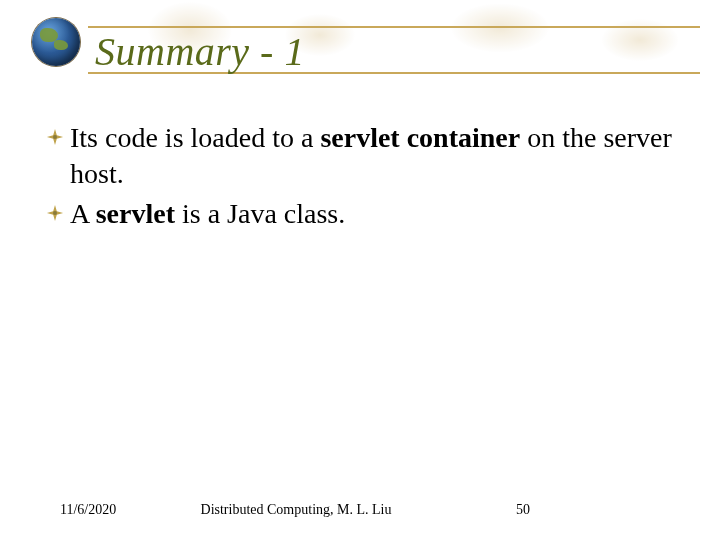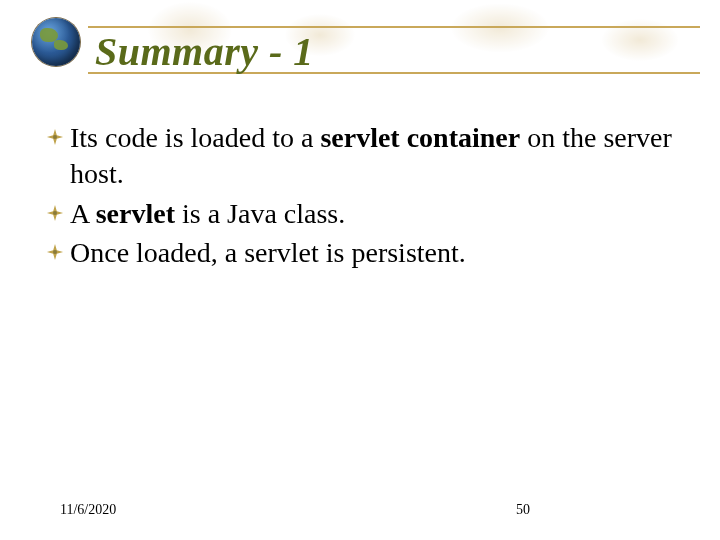--- a/index.html
+++ b/index.html
@@ -47,21 +47,21 @@
     background: #c9a85a;
     z-index: 1;
   }
   .rule-top { top: 26px; }
   .rule-bot { top: 72px; }
   .title {
     position: absolute;
     top: 28px; left: 95px;
     font-size: 40px;
     font-style: italic;
-    font-weight: bold;
+    font-weight: normal;
     color: #5a6a1a;
     z-index: 3;
     letter-spacing: 0.5px;
   }
   .content {
     position: absolute;
     top: 120px; left: 46px; right: 40px;
     z-index: 2;
   }
   .bullet-row {
@@ -117,28 +117,20 @@
     <svg class="bullet-star" viewBox="0 0 20 20">
       <polygon points="10,1 12,8 19,10 12,12 10,19 8,12 1,10 8,8" fill="#bfa24a"></polygon>
       <circle cx="10" cy="10" r="2.2" fill="#8a7a3a"></circle>
     </svg>
     <div class="bullet-text">
       <span>A </span><b>servlet</b><span> is a Java class.</span>
     </div>
   </div>
 
 
-  <div class="bullet-row">
-    <svg class="bullet-star" viewBox="0 0 20 20">
-      <polygon points="10,1 12,8 19,10 12,12 10,19 8,12 1,10 8,8" fill="#bfa24a"></polygon>
-      <circle cx="10" cy="10" r="2.2" fill="#8a7a3a"></circle>
-    </svg>
-    <div class="bullet-text">
-      <span>Once loaded, a servlet is persistent.</span>
-    </div>
-  </div>
 
 </div>
 
 <div class="footer">
   <span>11/6/2020</span>
+  <span class="footer-center">Distributed Computing, M. L. Liu</span>
   <span>50</span>
 </div>
 
 </body></html>

